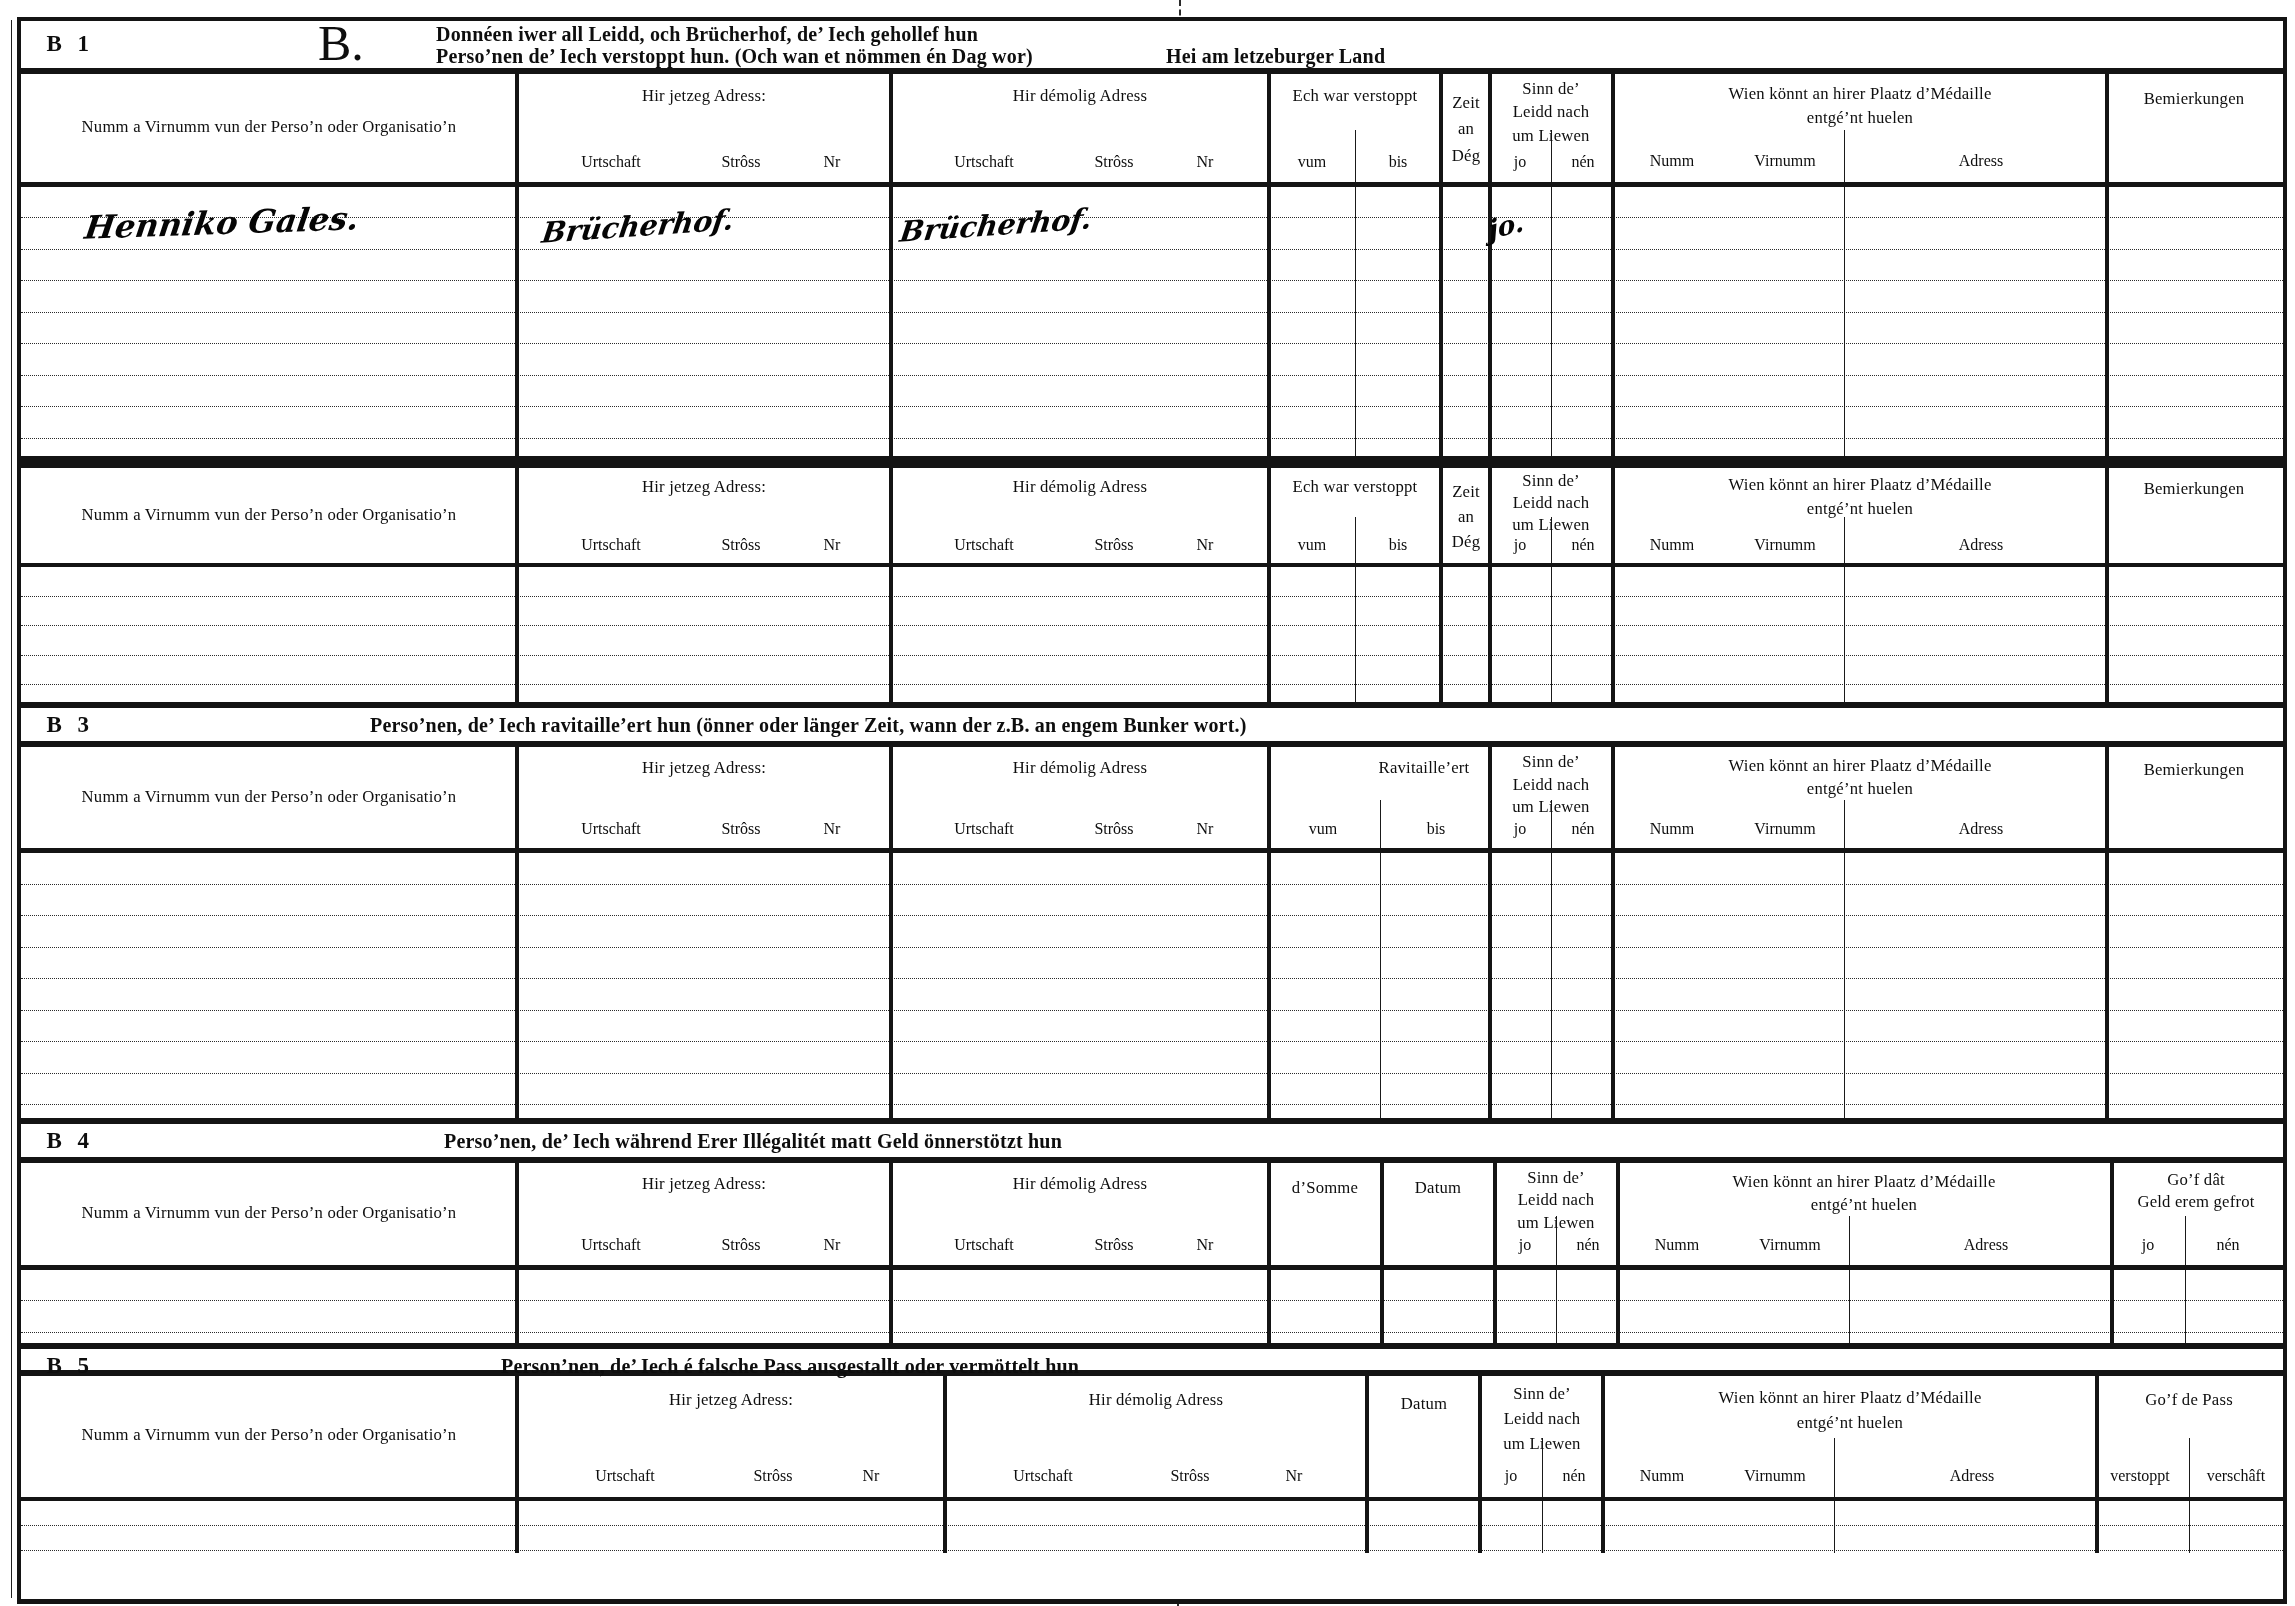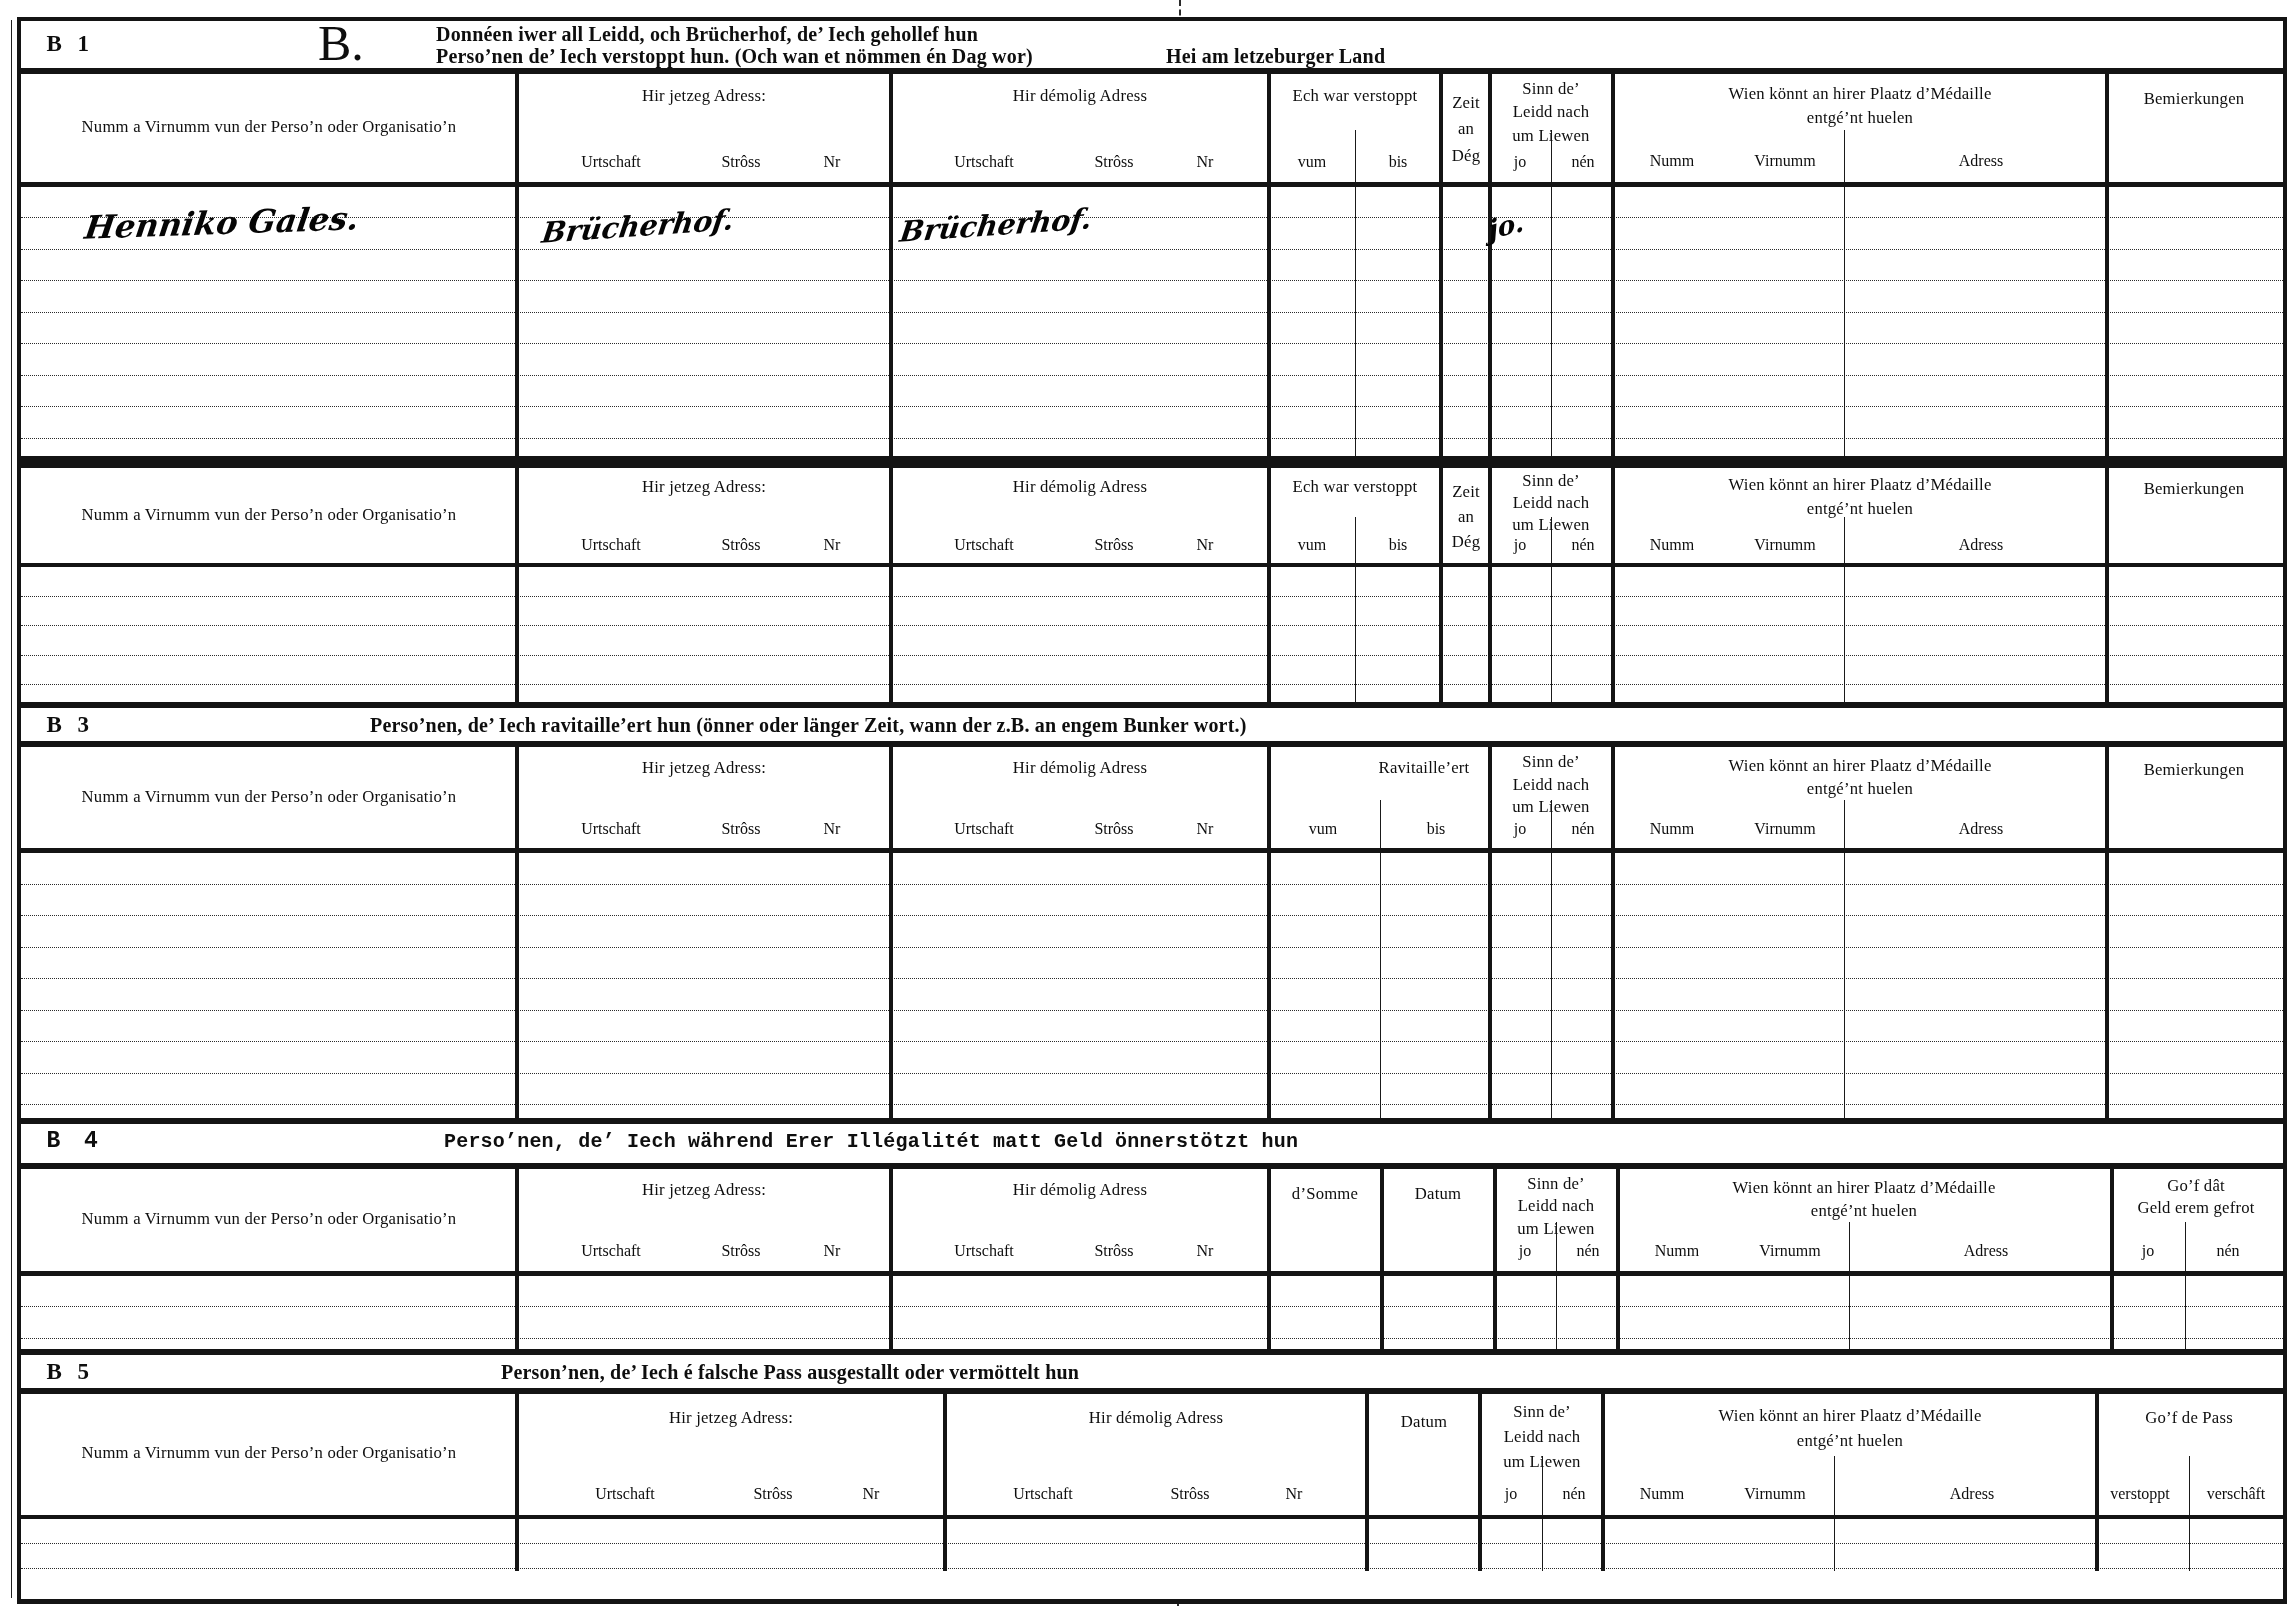--- a/index.html
+++ b/index.html
@@ -238,21 +238,21 @@
       <i class="v" style="left:1248px"></i>
       <i class="v" style="left:1469px"></i>
       <i class="v" style="left:1592px"></i>
       <i class="v" style="left:2086px"></i>
       <i class="v t" style="left:1359px"></i>
       <i class="v t" style="left:1530px"></i>
       <i class="v t" style="left:1823px"></i>
     </div>
     <div class="sep"></div>
 
-    <div class="band" style="height:39px;font-family:Liberation Mono, monospace;">
+    <div class="band" style="height:33px;">
       <span class="abs sec-label" style="left:25.5px;top:3.9px;">B 4</span>
       <span class="abs ttl" style="left:423px;top:5.9px;">Perso’nen, de’ Iech während Erer Illégalitét matt Geld önnerstötzt hun</span>
     </div>
     <div class="sep"></div>
 
     <div class="head" style="height:102px;">
       <i class="v" style="left:496px"></i>
       <i class="v" style="left:870px"></i>
       <i class="v" style="left:1248px"></i>
       <i class="v" style="left:1361px"></i>
@@ -302,21 +302,21 @@
       <i class="v" style="left:1361px"></i>
       <i class="v" style="left:1474px"></i>
       <i class="v" style="left:1597px"></i>
       <i class="v" style="left:2091px"></i>
       <i class="v t" style="left:1535px"></i>
       <i class="v t" style="left:1828px"></i>
       <i class="v t" style="left:2164px"></i>
     </div>
     <div class="sep"></div>
 
-    <div class="band" style="height:33px;">
+    <div class="band" style="height:21px;">
       <span class="abs sec-label" style="left:25.5px;top:3.9px;">B 5</span>
       <span class="abs ttl" style="left:452px;top:5.9px;margin-left:28px;">Person’nen, de’ Iech é falsche Pass ausgestallt oder  vermöttelt hun</span>
     </div>
     <div class="sep"></div>
 
     <div class="head" style="height:121px;">
       <i class="v" style="left:496px"></i>
       <i class="v" style="left:924px"></i>
       <i class="v" style="left:1346px"></i>
       <i class="v" style="left:1459px"></i>

